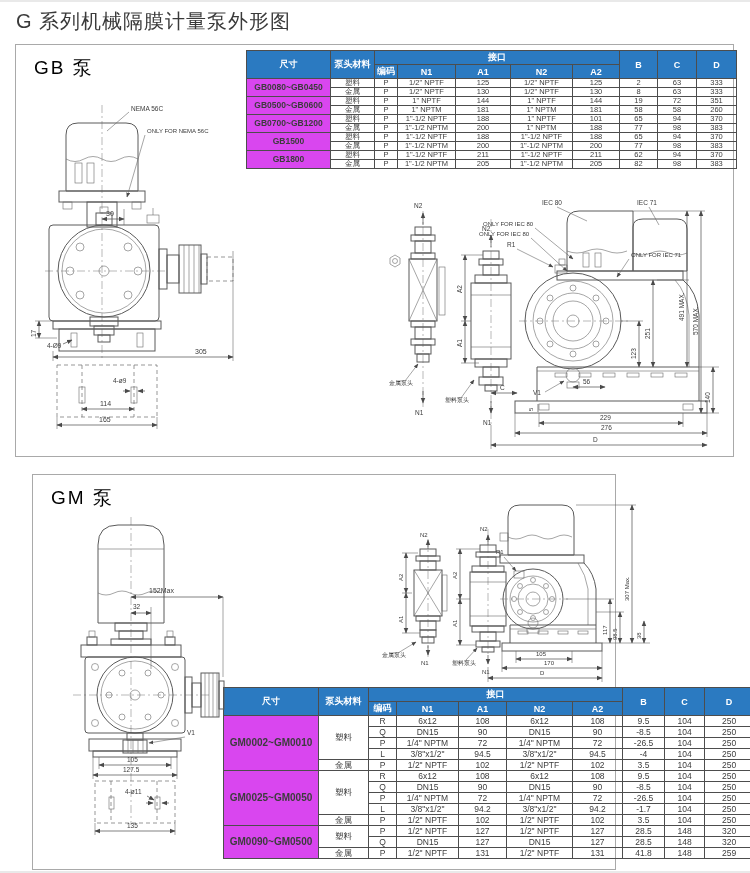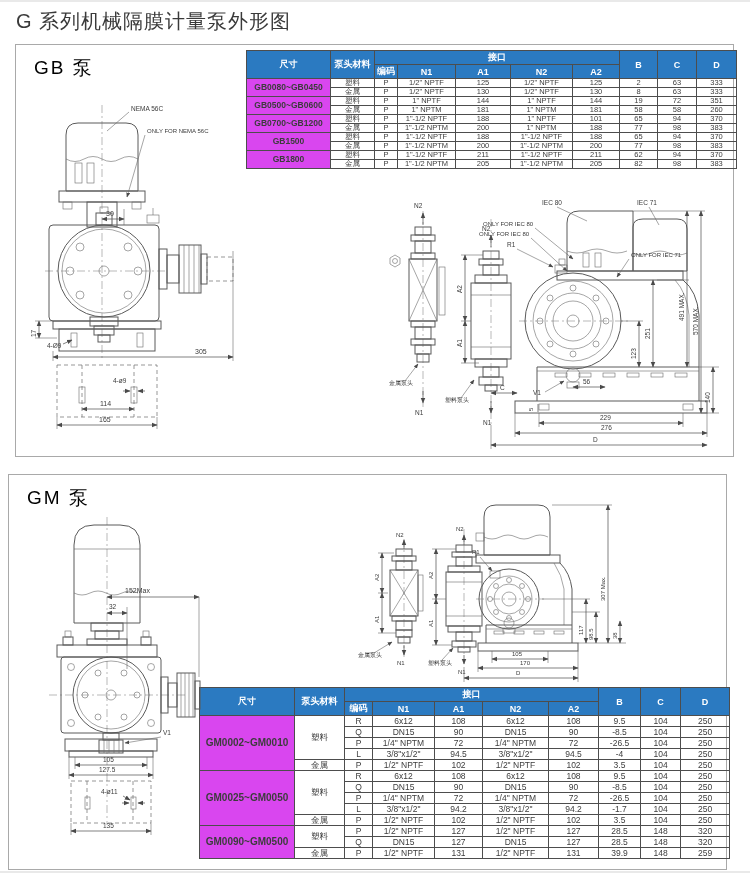--- a/index.html
+++ b/index.html
@@ -1,21 +1,21 @@
 <!DOCTYPE html>
 <html><head>
 <meta charset="utf-8">
 <style>
 *{box-sizing:border-box;margin:0;padding:0}
 html,body{width:750px;height:873px;background:#fff;font-family:"Liberation Sans",sans-serif;position:relative;overflow:hidden}
 .edge{position:absolute;left:0;width:750px;height:2px;background:#e9e9e9}
 .page-title{position:absolute;left:16px;top:8px;font-size:20px;font-weight:normal;color:#3a3a3a;letter-spacing:1px}
 .section{position:absolute;border:1px solid #a9a9a9;background:#fff}
 #gb-section{left:15px;top:44px;width:719px;height:413px}
-#gm-section{left:8px;top:474px;width:719px;height:396px}
+#gm-section{left:32px;top:474px;width:584px;height:396px}
 .section-label{position:absolute;left:18px;top:10px;font-size:19px;color:#000000;letter-spacing:2px}
 table{border-collapse:collapse;table-layout:fixed;position:absolute}
 #gb-table{left:230px;top:5px;width:490px}
 #gm-table{left:190px;top:212px;width:530px}
 th,td{border:1px solid #4d4d4d;text-align:center;padding:0;white-space:nowrap;overflow:hidden}
 th{background:#2b7ac1;color:#fff;font-weight:bold;font-size:9px;height:11px}
 #gm-table th{height:12px}
 #gb-table td{font-size:7.5px;height:9px;color:#3c3c3c;line-height:1}
 #gm-table td{font-size:8.5px;height:11px;color:#3c3c3c;line-height:1}
 td.c-size{background:#d946ef;color:#fff;font-weight:bold}
@@ -597,21 +597,21 @@
           <td>148</td>
           <td>320</td>
         </tr>
         <tr>
           <td rowspan="1" class="c-mat">金属</td>
           <td>P</td>
           <td>1/2" NPTF</td>
           <td>131</td>
           <td>1/2" NPTF</td>
           <td>131</td>
-          <td>39.9</td>
+          <td>41.8</td>
           <td>148</td>
           <td>259</td>
         </tr>
       </tbody>
   </table>
 
   <svg style="left:10px;top:34px;width:220px;height:348px" viewBox="0 0 220 348">
     <g>
       <line class="cl" x1="88" y1="8" x2="88" y2="316"></line>
       <line class="cl" x1="30" y1="186" x2="168" y2="186"></line>

